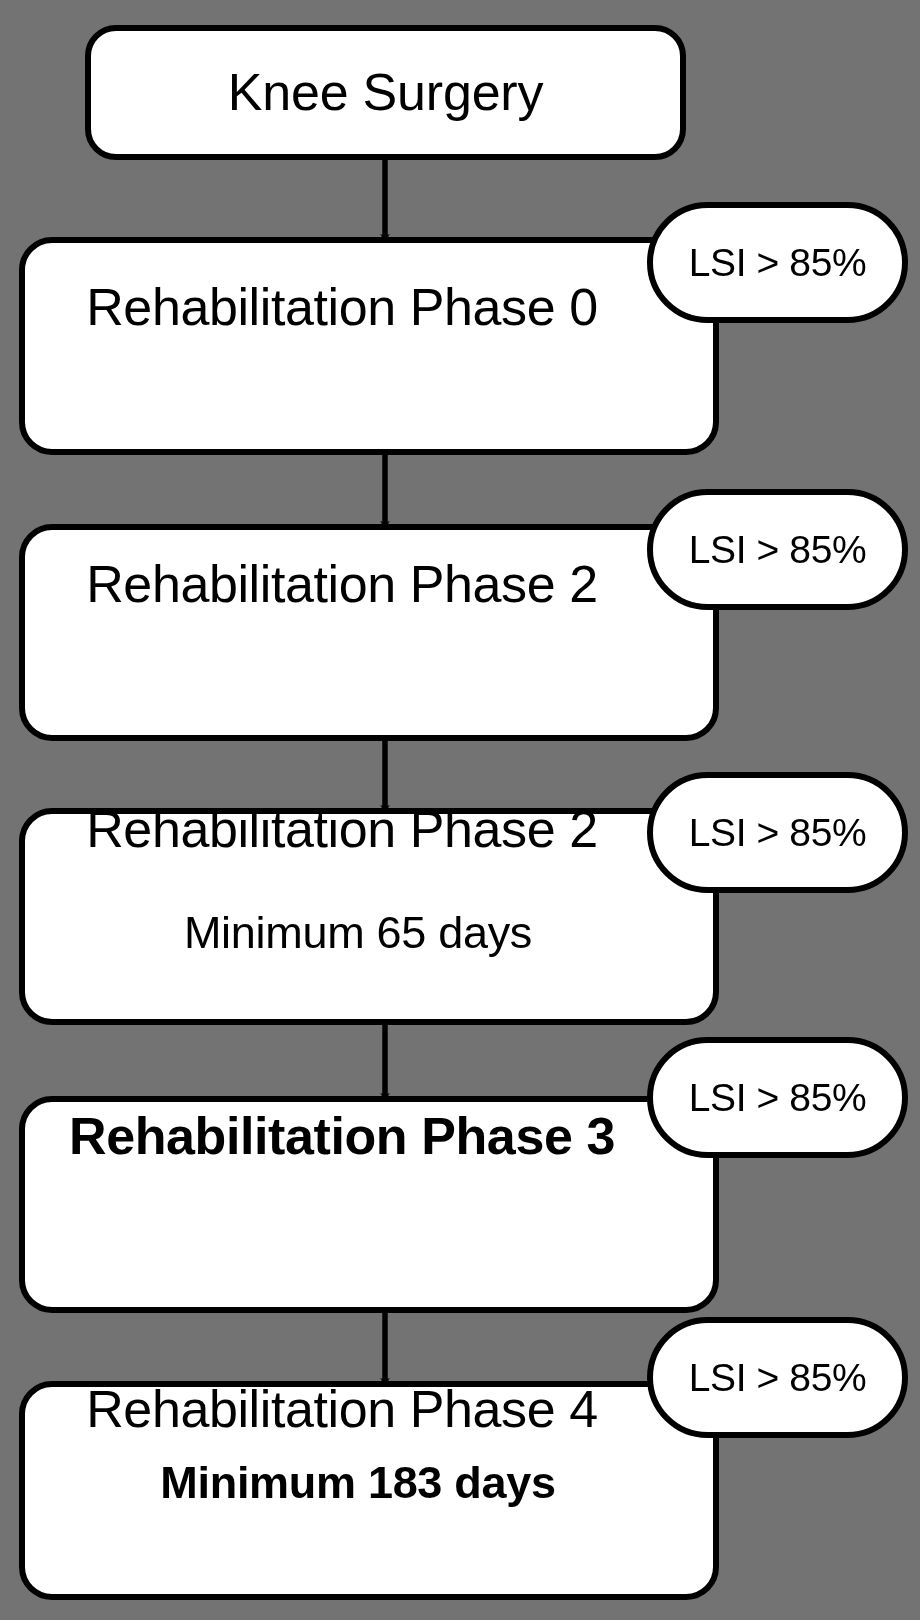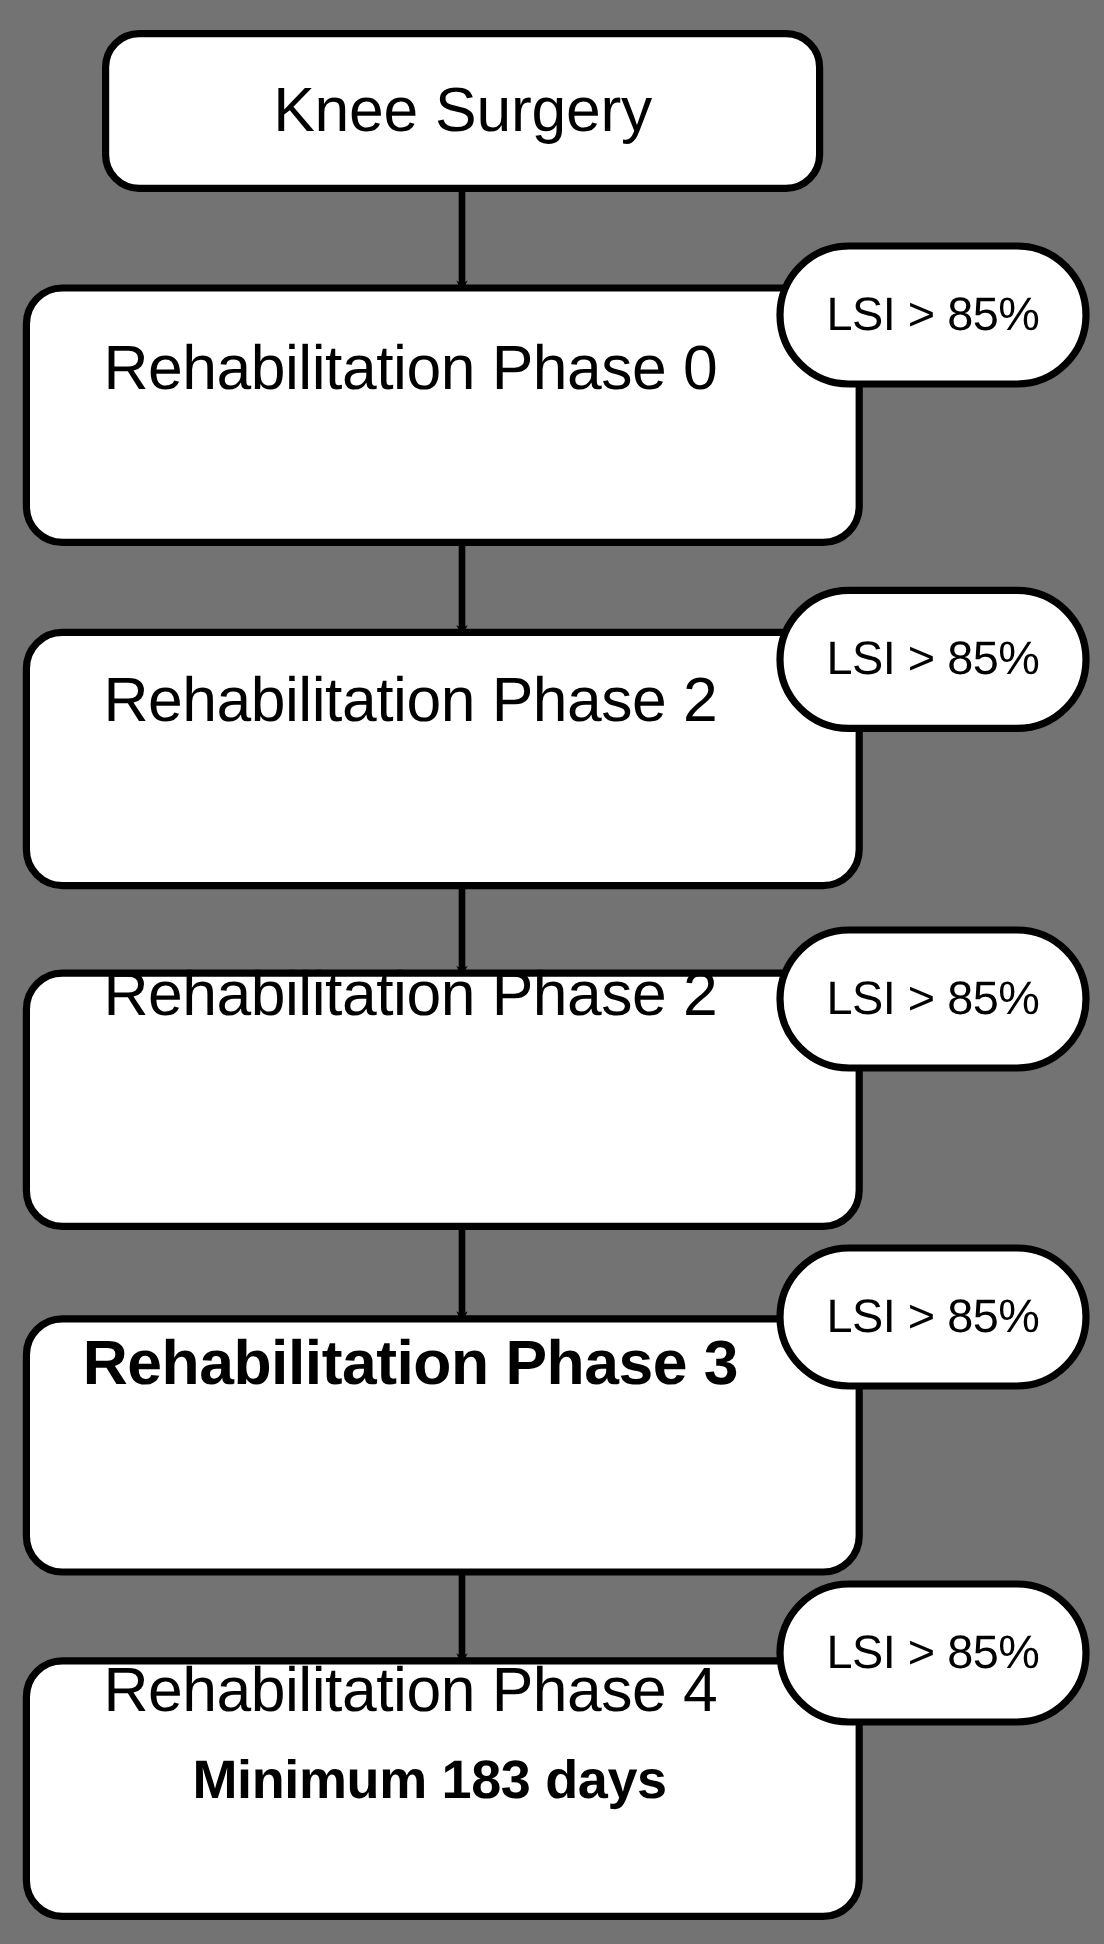--- a/index.html
+++ b/index.html
@@ -105,20 +105,21 @@
 
     <div class="node-label start-title" style="left:88px; top:66px; width:595px;">Knee Surgery</div>
 
     <div class="node-label phase-title" style="left:22px; top:281px; width:640px;">Rehabilitation Phase 0</div>
     <div class="node-label badge-label" style="left:650px; top:243px; width:255px;">LSI &gt; 85%</div>
 
     <div class="node-label phase-title" style="left:22px; top:558px; width:640px;">Rehabilitation Phase 2</div>
     <div class="node-label badge-label" style="left:650px; top:530px; width:255px;">LSI &gt; 85%</div>
 
     <div class="node-label phase-title" style="left:22px; top:803px; width:640px;">Rehabilitation Phase 2</div>
+    <div class="node-label phase-duration" style="left:22px; top:910px; width:672px;">Minimum 65 days</div>
     <div class="node-label badge-label" style="left:650px; top:813px; width:255px;">LSI &gt; 85%</div>
 
     <div class="node-label phase-title" style="left:22px; top:1110px; width:640px;font-weight:bold;">Rehabilitation Phase 3</div>
     <div class="node-label badge-label" style="left:650px; top:1078px; width:255px;">LSI &gt; 85%</div>
 
     <div class="node-label phase-title" style="left:22px; top:1383px; width:640px;">Rehabilitation Phase 4</div>
     <div class="node-label phase-duration" style="left:22px; top:1460px; width:672px;font-weight:bold;">Minimum 183 days</div>
     <div class="node-label badge-label" style="left:650px; top:1358px; width:255px;">LSI &gt; 85%</div>
 
   </div>

